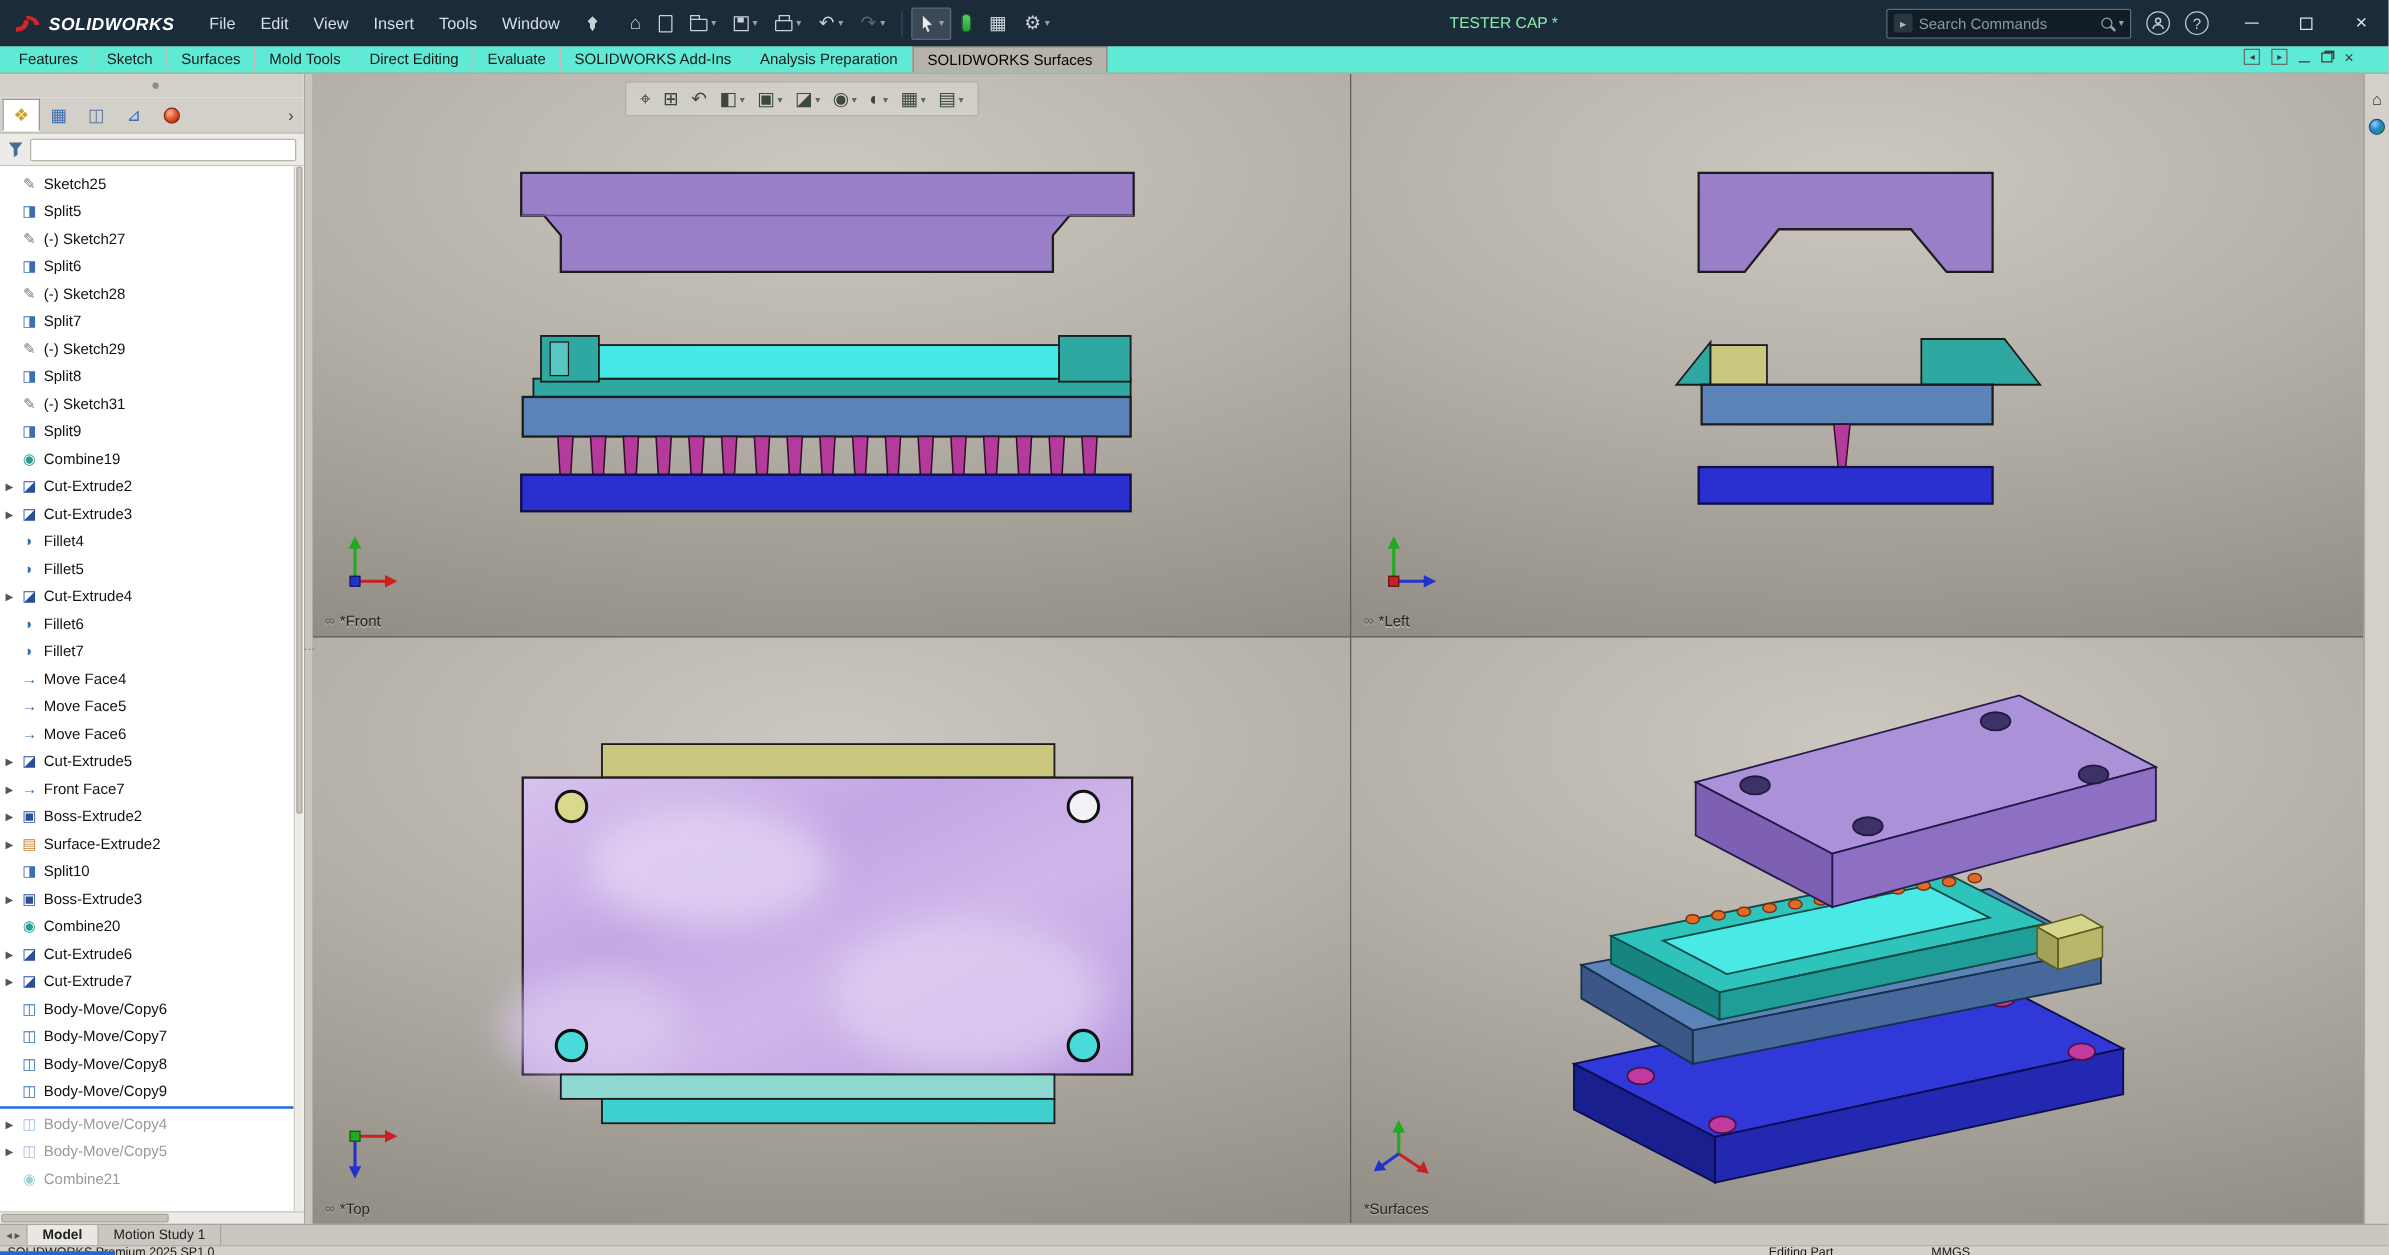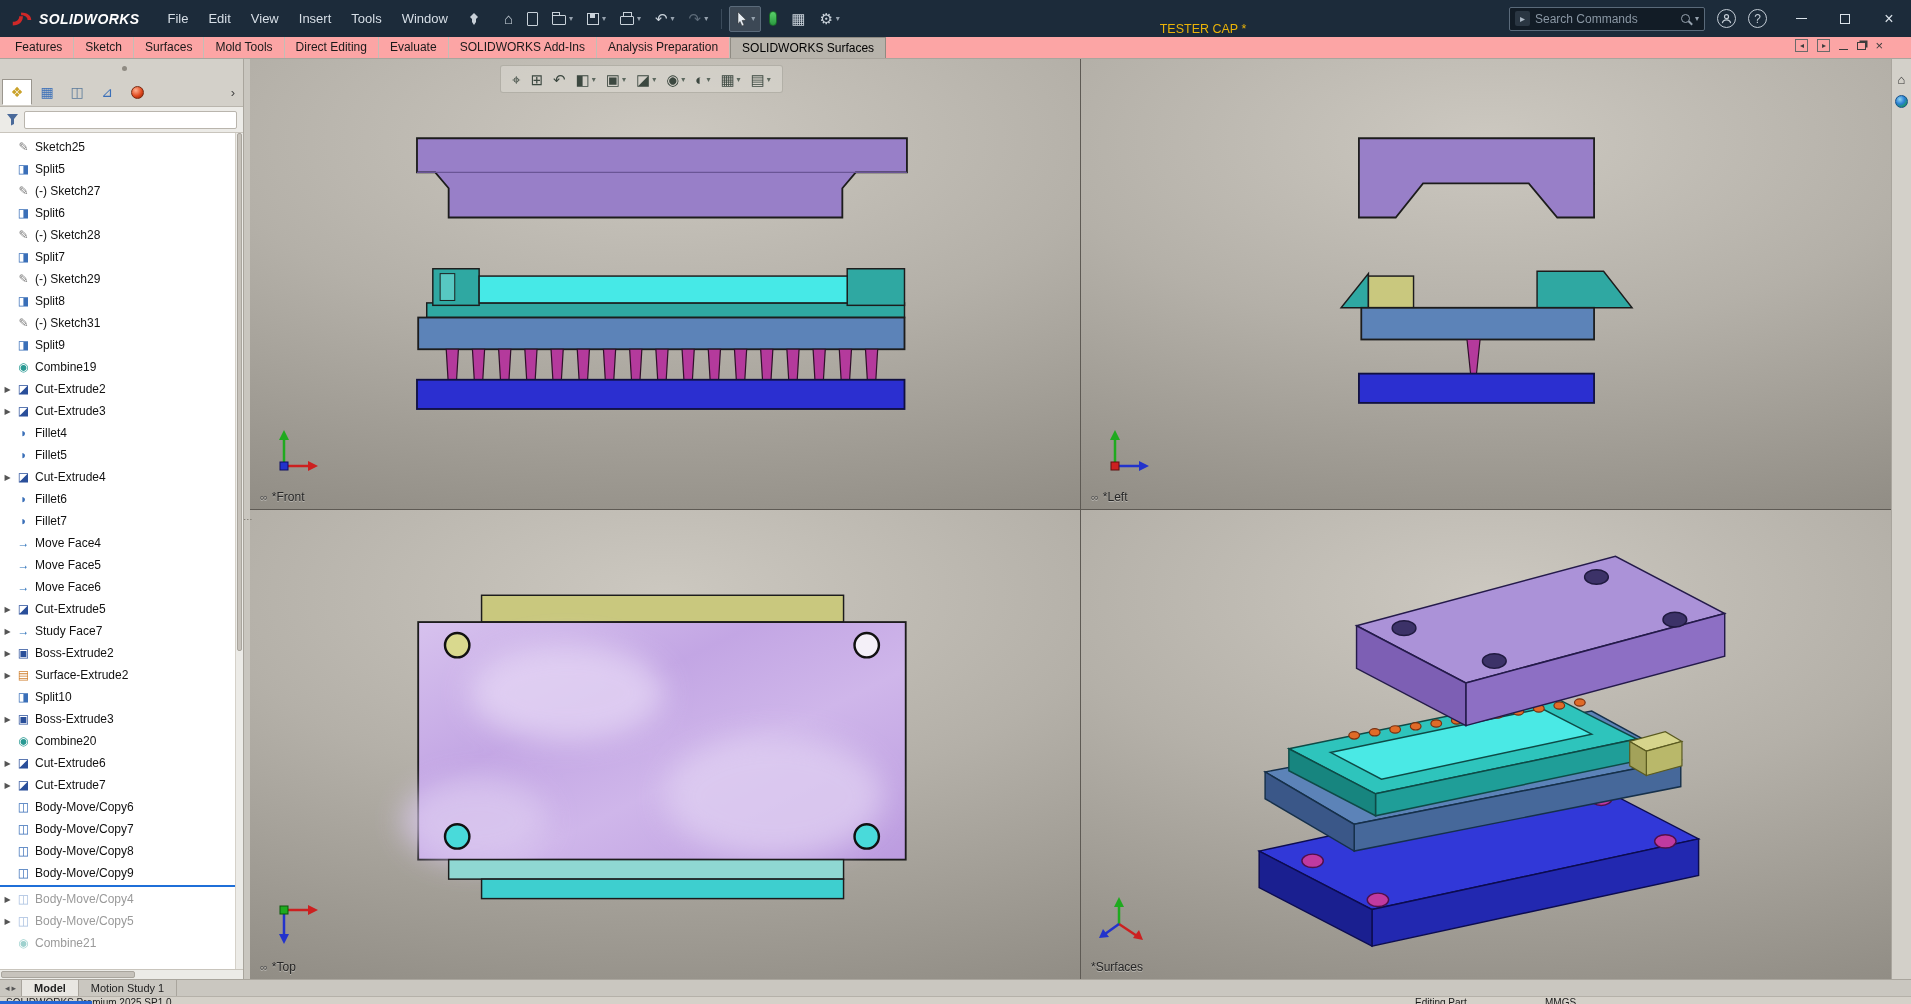--- a/index.html
+++ b/index.html
@@ -20,38 +20,38 @@
   .caret{font-size:8px;color:#96a2ae}
   .tb-sep{width:1px;height:20px;background:#3a4a5a;margin:0 5px}
   .ic-doc{width:11px;height:14px;border:1.5px solid #c9d2da;border-radius:1px;position:relative;background:transparent}
   .ic-folder{width:14px;height:10px;border:1.5px solid #c9d2da;border-radius:1px;position:relative;margin-top:3px}
   .ic-folder::before{content:"";position:absolute;top:-4px;left:-1px;width:6px;height:3px;border:1.5px solid #c9d2da;border-bottom:none}
   .ic-save{width:12px;height:12px;border:1.5px solid #c9d2da;position:relative}
   .ic-save::before{content:"";position:absolute;top:0;left:2px;width:5px;height:4px;background:#c9d2da}
   .ic-print{width:14px;height:9px;border:1.5px solid #c9d2da;border-radius:1px;position:relative;margin-top:4px}
   .ic-print::before{content:"";position:absolute;top:-5px;left:2px;width:7px;height:4px;border:1.5px solid #c9d2da;border-bottom:none}
   .ic-touch{width:8px;height:15px;border-radius:4px;background:linear-gradient(180deg,#5ad06a,#2a9a40);border:1px solid #1a6a2a}
-  .doc-title{position:absolute;left:1203px;transform:translateX(-50%);top:22px;font-size:12.5px;color:#eab308;white-space:nowrap}
+  .doc-title{position:absolute;left:1203px;transform:translateX(-50%);top:11px;font-size:12.5px;color:#86efac;white-space:nowrap}
   .title-right{margin-left:auto;display:flex;align-items:center;gap:12px}
   .search-box{width:196px;height:24px;background:#121c26;border:1px solid #5a6a7a;border-radius:2px;display:flex;align-items:center;padding:0 5px;gap:5px}
   .search-left{width:15px;height:15px;background:#2a3642;color:#aab6c2;font-size:10px;display:flex;align-items:center;justify-content:center;border-radius:2px}
   .search-input{flex:1;background:transparent;border:none;outline:none;color:#737373;font-size:12px;font-family:"Liberation Sans",sans-serif;min-width:0}
   .search-input::placeholder{color:#8a97a4}
   .magnifier{width:9px;height:9px;border:1.6px solid #96a2ae;border-radius:50%;position:relative;flex:none}
   .magnifier::after{content:"";position:absolute;width:5px;height:1.8px;background:#96a2ae;transform:rotate(45deg);right:-4px;bottom:-2px}
   .round-icon{width:19px;height:19px;border:1.5px solid #c3ccd5;border-radius:50%;display:flex;align-items:center;justify-content:center;font-size:12px;color:#c3ccd5}
   .person svg{display:block}
   .win-btns{display:flex;height:37px}
   .win-btn{width:44px;height:37px;display:flex;align-items:center;justify-content:center;color:#dbe3ea}
   .min-glyph{width:11px;height:1.6px;background:#dbe3ea}
   .max-glyph{width:10px;height:10px;border:1.4px solid #dbe3ea}
   .close-glyph{font-size:16px;line-height:16px}
 
   
-  .tabrow{position:absolute;top:37px;left:0;right:0;height:22px;background:#fca5a5;border-bottom:1px solid #a9a59d;display:flex;align-items:stretch;padding-left:4px;z-index:40}
+  .tabrow{position:absolute;top:37px;left:0;right:0;height:22px;background:#5eead4;border-bottom:1px solid #a9a59d;display:flex;align-items:stretch;padding-left:4px;z-index:40}
   .ribbon-tab{font-size:12px;color:#1a1a1a;padding:3px 11px 2px;border-right:1px solid #c2beb6;white-space:nowrap}
   .ribbon-tab.active{background:#b7b3ab;border:1px solid #8f8b83;border-bottom:none;color:#000}
   .doc-controls{position:absolute;right:28px;top:2px;display:flex;align-items:center;gap:9px;color:#3c3c3c}
   .doc-ctl{font-size:11px;line-height:11px;display:flex;align-items:center;justify-content:center}
   .dc-box{width:13px;height:13px;border:1px solid #6a6a6a;display:flex;align-items:center;justify-content:center;font-size:8px}
   .dc-restore{width:9px;height:8px;border:1px solid #3c3c3c;box-shadow:2px -2px 0 -0.5px #3c3c3c}
   .dc-min{width:9px;height:1.5px;background:#3c3c3c;margin-top:8px}
   .dc-close{font-size:13px}
 
   
@@ -383,21 +383,21 @@
      <span>Move Face6</span>
    </div>
           <div class="tree-row ">
      <span class="t-arrow">▶</span>
      <span class="t-icon ti-cut-extrude">◪</span>
      <span>Cut-Extrude5</span>
    </div>
           <div class="tree-row ">
      <span class="t-arrow">▶</span>
      <span class="t-icon ti-move-face">→</span>
-     <span>Study Face7</span>
+     <span>Front Face7</span>
    </div>
           <div class="tree-row ">
      <span class="t-arrow">▶</span>
      <span class="t-icon ti-boss-extrude">▣</span>
      <span>Boss-Extrude2</span>
    </div>
           <div class="tree-row ">
      <span class="t-arrow">▶</span>
      <span class="t-icon ti-surface-extrude">▤</span>
      <span>Surface-Extrude2</span>

